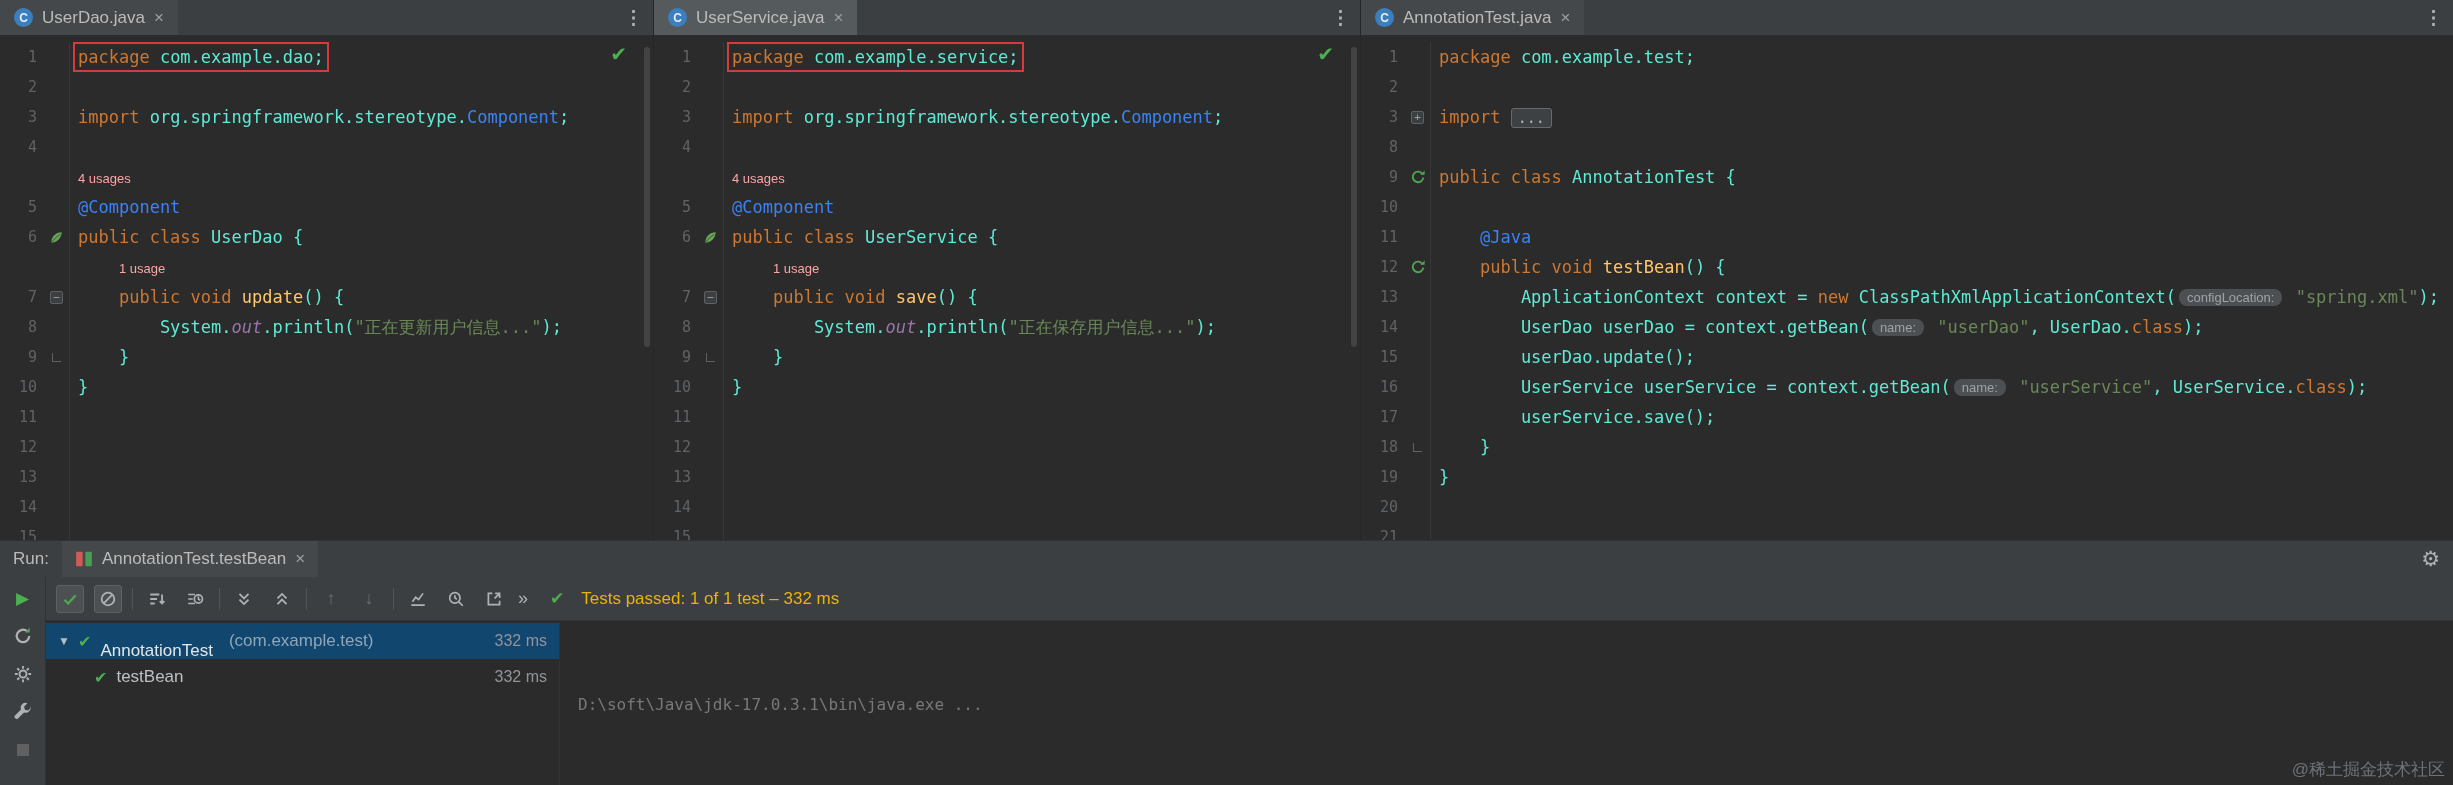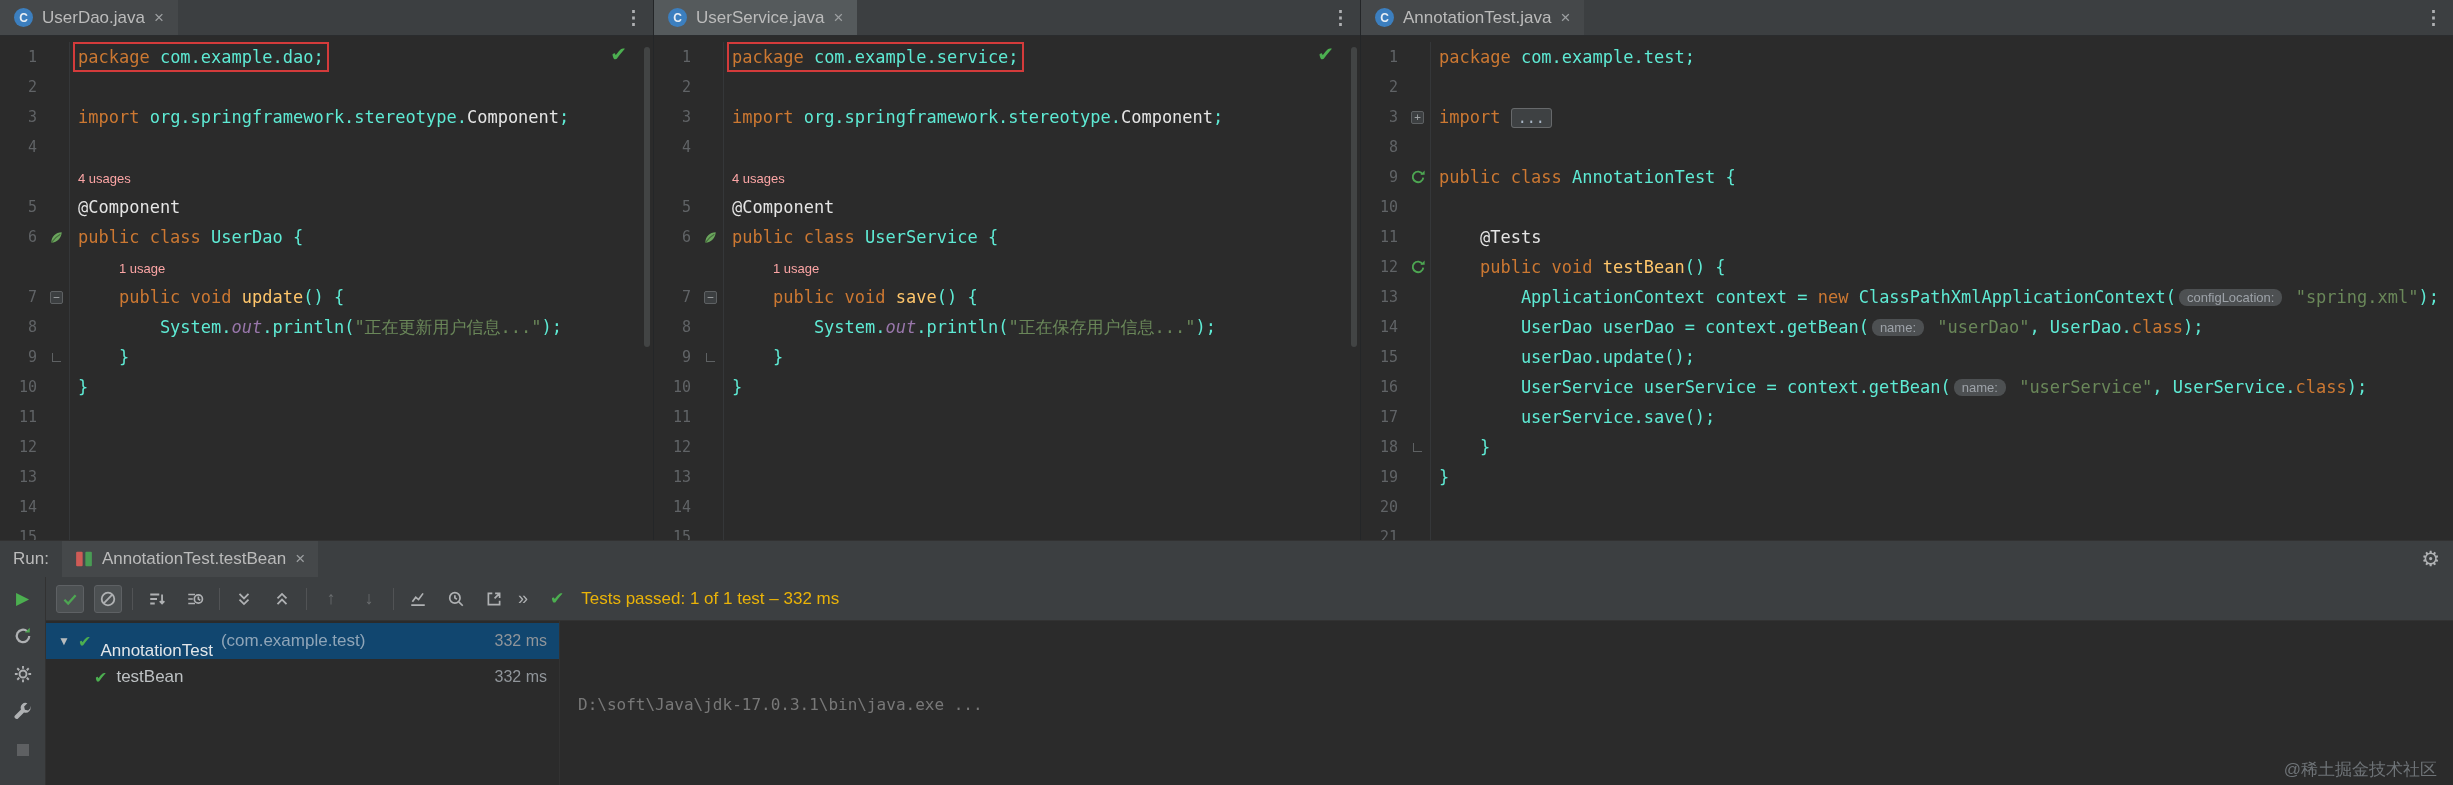--- a/index.html
+++ b/index.html
@@ -24,21 +24,21 @@
   .cls-icon { width:19px; height:19px; border-radius:50%; background:#3C7FBF; display:flex; align-items:center; justify-content:center; flex:none; }
   .cls-icon i { font-style:normal; color:#E8EEF4; font-size:12px; font-weight:bold; }
   .more { position:absolute; right:10px; color:#AFB1B3; font-weight:bold; font-size:19px; }
   .ecode { flex:1; overflow:hidden; padding-top:6px; }
   .crow { height:30px; display:flex; align-items:center; }
   .lnum { width:44px; flex:none; text-align:right; padding-right:7px; color:#606366; font-family:"DejaVu Sans Mono", monospace; font-size:15px; }
   .gico { width:26px; flex:none; height:100%; display:flex; align-items:center; justify-content:center; border-right:1px solid #353739; }
   .ctext { white-space:pre; font-family:"DejaVu Sans Mono", monospace; font-size:17px; padding-left:8px; color:#A9B7C6; }
   .tk-kw  { color:#CC7832; }
   .tk-pl  { color:#5eead4; }
-  .tk-ann { color:#e5e5e5; }
+  .tk-ann { color:#3b82f6; }
   .tk-str { color:#6A8759; }
   .tk-fld { color:#9876AA; font-style:italic; }
   .tk-mth { color:#FFC66B; }
   .tk-hint { color:#fca5a5; font-size:13px; font-family:"Liberation Sans", sans-serif; }
   .tk-pill { background:#4D5052; color:#9DA2A8; border-radius:8px; padding:1px 8px; font-size:13px; font-family:"Liberation Sans", sans-serif; margin:12px 3px; position:relative; top:-1px; }
   .tk-fold { border:1px solid #67696B; background:#3E4143; border-radius:3px; padding:0 6px; color:#A9B7C6; font-size:15px; }
   .redbox { outline:2.5px solid #D43B3B; outline-offset:3px; }
   .fbox { width:13px; height:13px; border:1px solid #5E6163; background:#3C3F41; color:#9DA0A2; font-size:11px; line-height:11px; text-align:center; border-radius:2px; display:inline-block; font-family:"DejaVu Sans Mono",monospace; }
   .fend { width:9px; height:9px; border-left:1px solid #5E6163; border-bottom:1px solid #5E6163; display:inline-block; }
   .echeck { position:absolute; top:42px; right:26px; color:#4CAF50; font-size:20px; }
@@ -65,27 +65,27 @@
   .status-check { color:#4CAF50; font-size:17px; margin-left:10px; }
   .status-text { color:#eab308; font-size:17px; margin-left:7px; white-space:nowrap; }
   .run-content { flex:1; display:flex; min-height:0; }
   .tree { width:514px; flex:none; border-right:1px solid #323232; padding-top:2px; }
   .trow { height:36px; display:flex; align-items:center; font-size:17px; padding:0 12px; cursor:pointer; }
   .trow.selected { background:#11466F; }
   .arrow { color:#B8BCBE; font-size:12px; width:20px; flex:none; }
   .tcheck { color:#4CAF50; font-size:16px; margin-right:9px; }
   .tname { color:#E2E6E9;margin-top:20px; }
   .tname2 { color:#BDC1C3; }
-  .tpkg { color:#8FA5B8; margin-left:8px; }
+  .tpkg { color:#8FA5B8; margin-left:16px; }
   .sp { flex:1; }
   .ttime { color:#90959A; font-size:16px; }
   .trow.child { padding-left:48px; }
   .console { flex:1; font-family:"DejaVu Sans Mono", monospace; font-size:16px; padding:6px 0 0 18px; line-height:31px; color:#BBBBBB; overflow:hidden; white-space:pre; }
   .cline.dim { color:#787878; }
-  .watermark { position:absolute; right:16px; bottom:4px; color:#6E7377; font-size:17px; z-index:5; }
+  .watermark { position:absolute; right:8px; bottom:4px; color:#6E7377; font-size:17px; z-index:5; }
   svg { display:block; }
 </style>
 </head>
 <body>
 
 <div class="ide">
 
   <div class="editors">
 
     <div class="pane" style="width:653px">
@@ -355,21 +355,21 @@
             <span class="ctext"><span class="tk-kw">public class </span><span class="tk-pl">AnnotationTest {</span></span>
           </div>
           <div class="crow">
             <span class="lnum">10</span>
             <span class="gico"></span>
             <span class="ctext"></span>
           </div>
           <div class="crow">
             <span class="lnum">11</span>
             <span class="gico"></span>
-            <span class="ctext"><span class="tk-pl">    </span><span class="tk-ann">@Tests</span></span>
+            <span class="ctext"><span class="tk-pl">    </span><span class="tk-ann">@Java</span></span>
           </div>
           <div class="crow">
             <span class="lnum">12</span>
             <span class="gico">
               <svg width="16" height="16" viewBox="0 0 16 16">
                 <path d="M12.6 5.2A5.3 5.3 0 1 0 13.3 8.6" fill="none" stroke="#4DA652" stroke-width="1.9"></path>
                 <path d="M14.6 1.6v4.2h-4.2z" fill="#4DA652"></path>
               </svg>
             </span>
             <span class="ctext"><span class="tk-kw">    public void </span><span class="tk-mth">testBean</span><span class="tk-pl">() {</span></span>

